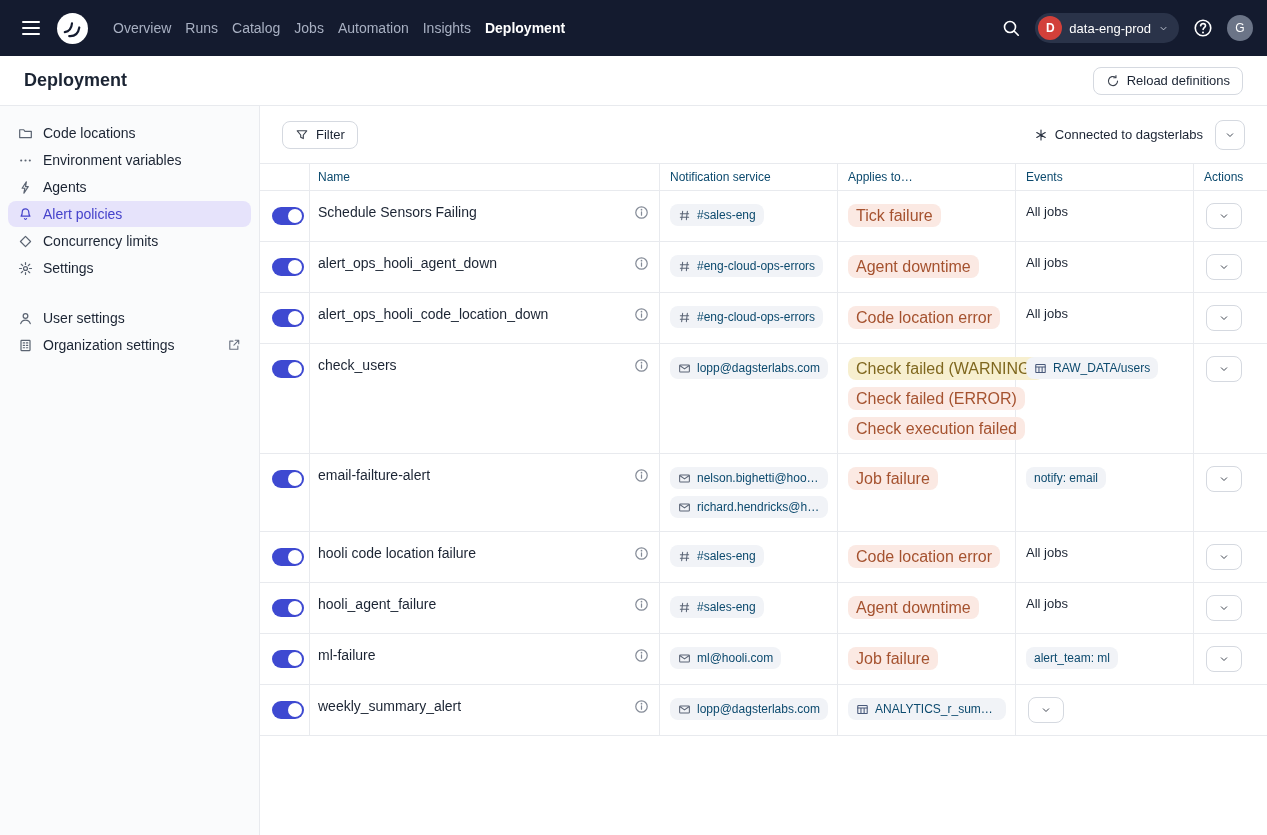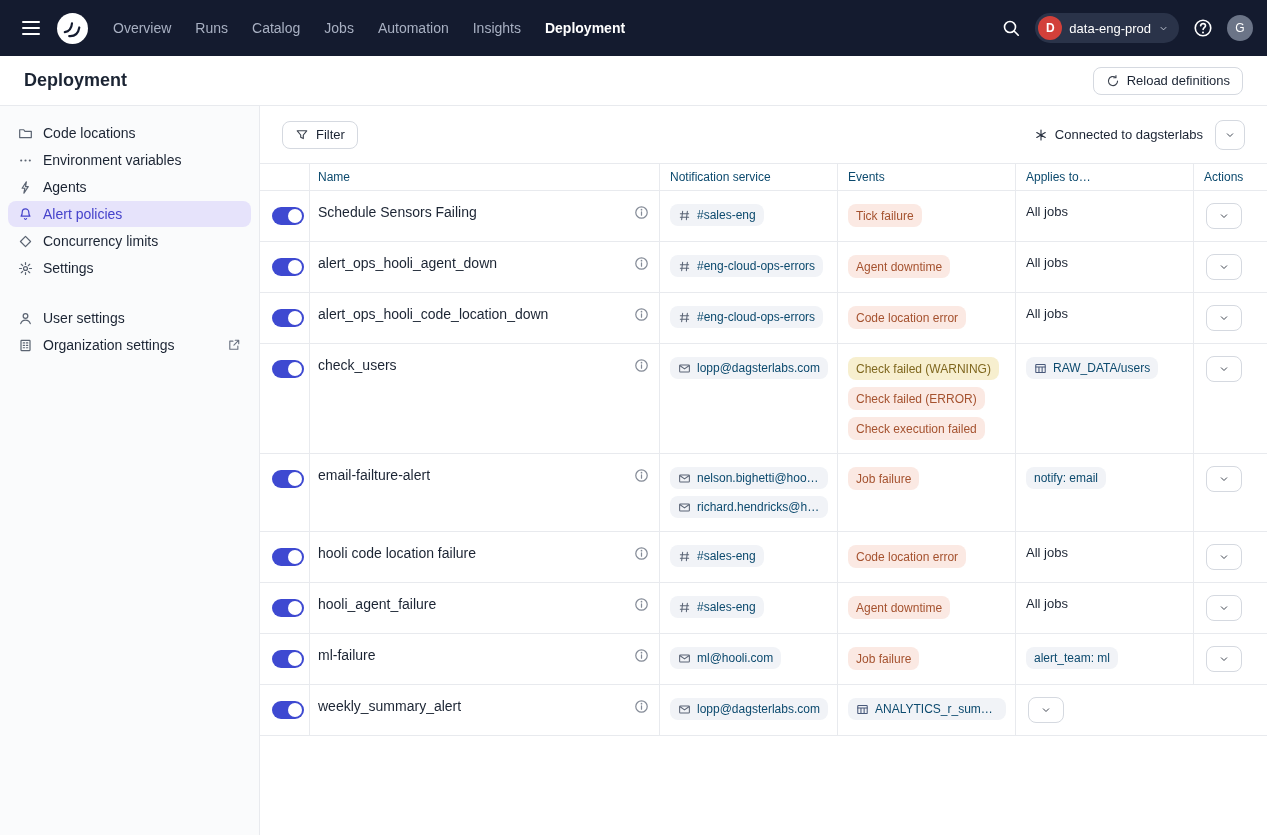--- a/index.html
+++ b/index.html
@@ -5,21 +5,21 @@
   *{box-sizing:border-box;margin:0;padding:0}
   html,body{width:1267px;height:835px}
   body{font-family:"Liberation Sans",sans-serif;background:#fff;color:#1b2433;overflow:hidden;font-size:14px}
 
   
   .topnav{height:56px;background:#141b2f;display:flex;align-items:center;padding:0 14px;gap:6px}
   .hamburger{width:34px;height:34px;display:flex;flex-direction:column;justify-content:center;gap:4px;padding:0 8px;cursor:pointer;flex:none}
   .hamburger span{display:block;height:2px;background:#fff;border-radius:1px}
   .logo{width:33px;height:33px;flex:none;margin-left:2px;cursor:pointer}
   .logo svg{width:100%;height:100%;display:block}
-  .nav-items{display:flex;gap:24px;margin-left:18px}
+  .nav-items{display:flex;gap:14px;margin-left:18px}
   .nav-item{color:#a8b0c2;font-size:14px;cursor:pointer;white-space:nowrap}
   .nav-item.active{color:#fff;font-weight:bold}
   .topnav-right{margin-left:auto;display:flex;align-items:center;gap:14px}
   .icon{display:inline-block;flex:none}
   .icon svg{width:100%;height:100%;display:block;fill:none;stroke:currentColor;stroke-width:1.3;stroke-linecap:round;stroke-linejoin:round}
   .nav-ic{width:20px;height:20px;color:#fff;cursor:pointer}
   .deploy-pill{height:30px;border-radius:16px;background:#2a3349;padding:3px 10px 3px 3px;display:flex;align-items:center;gap:7px;color:#fff;font-size:13px;cursor:pointer}
   .dep-badge{width:24px;height:24px;border-radius:50%;background:#d2403a;color:#fff;font-size:12px;font-weight:bold;display:flex;align-items:center;justify-content:center}
   .caret{width:11px;height:11px;color:#cdd2de}
   .avatar{width:26px;height:26px;border-radius:50%;background:#6b7487;color:#fff;font-size:12px;display:flex;align-items:center;justify-content:center;cursor:pointer}
@@ -62,21 +62,21 @@
   .pname{overflow:hidden;text-overflow:ellipsis;white-space:nowrap}
   .info-ic{width:15px;height:15px;color:#848b97;margin-top:1px;cursor:pointer}
   .c-stack{display:flex;flex-direction:column;align-items:flex-start;gap:7px}
   .plain{font-size:13px;color:#1b2433}
 
   .chip{height:22px;display:inline-flex;align-items:center;gap:6px;background:#f1f3f7;border-radius:8px;padding:0 8px;font-size:12px;color:#0c4a6e;max-width:158px;cursor:default}
   .chip .label{overflow:hidden;text-overflow:ellipsis;white-space:nowrap}
   .chip .icon{width:13px;height:13px;color:#5b6576}
   .chip .icon.tbl{color:#49597a}
 
-  .tag{height:23px;display:inline-flex;align-items:center;border-radius:8px;padding:0 8px;font-size:12px;white-space:nowrap}
+  .tag{height:23px;display:inline-flex;align-items:center;border-radius:8px;padding:0 8px;font-size:16px;white-space:nowrap}
   .tag.red{background:#fbe9e3;color:#a5522f}
   .tag.yellow{background:#f7efcf;color:#7f671e}
 
   .toggle{width:32px;height:18px;border-radius:9px;background:#3e49d1;position:relative;cursor:pointer}
   .toggle::after{content:"";position:absolute;right:2px;top:2px;width:14px;height:14px;border-radius:50%;background:#fff}
 
   .act-btn{width:36px;height:26px;border:1px solid #d5d9e0;border-radius:8px;background:#fff;display:flex;align-items:center;justify-content:center;color:#3d434e;cursor:pointer}
   .act-btn .icon{width:12px;height:12px}
   .c-actions{padding:12px 0 0 12px}
 </style>
@@ -256,22 +256,22 @@
             </span>
         </button>
       </div>
     </div>
 
     <div class="table">
       <div class="trow">
         <div class="hcell"></div>
         <div class="hcell first">Name</div>
         <div class="hcell">Notification service</div>
+        <div class="hcell">Applies to…</div>
         <div class="hcell">Events</div>
-        <div class="hcell">Applies to…</div>
         <div class="hcell">Actions</div>
       </div>
       <div id="tbody">
           <div class="trow">
             <div class="cell c-toggle">
               <div class="toggle"></div>
             </div>
             <div class="cell c-name">
               <span class="pname">Schedule Sensors Failing</span>
               <span class="icon info-ic">

